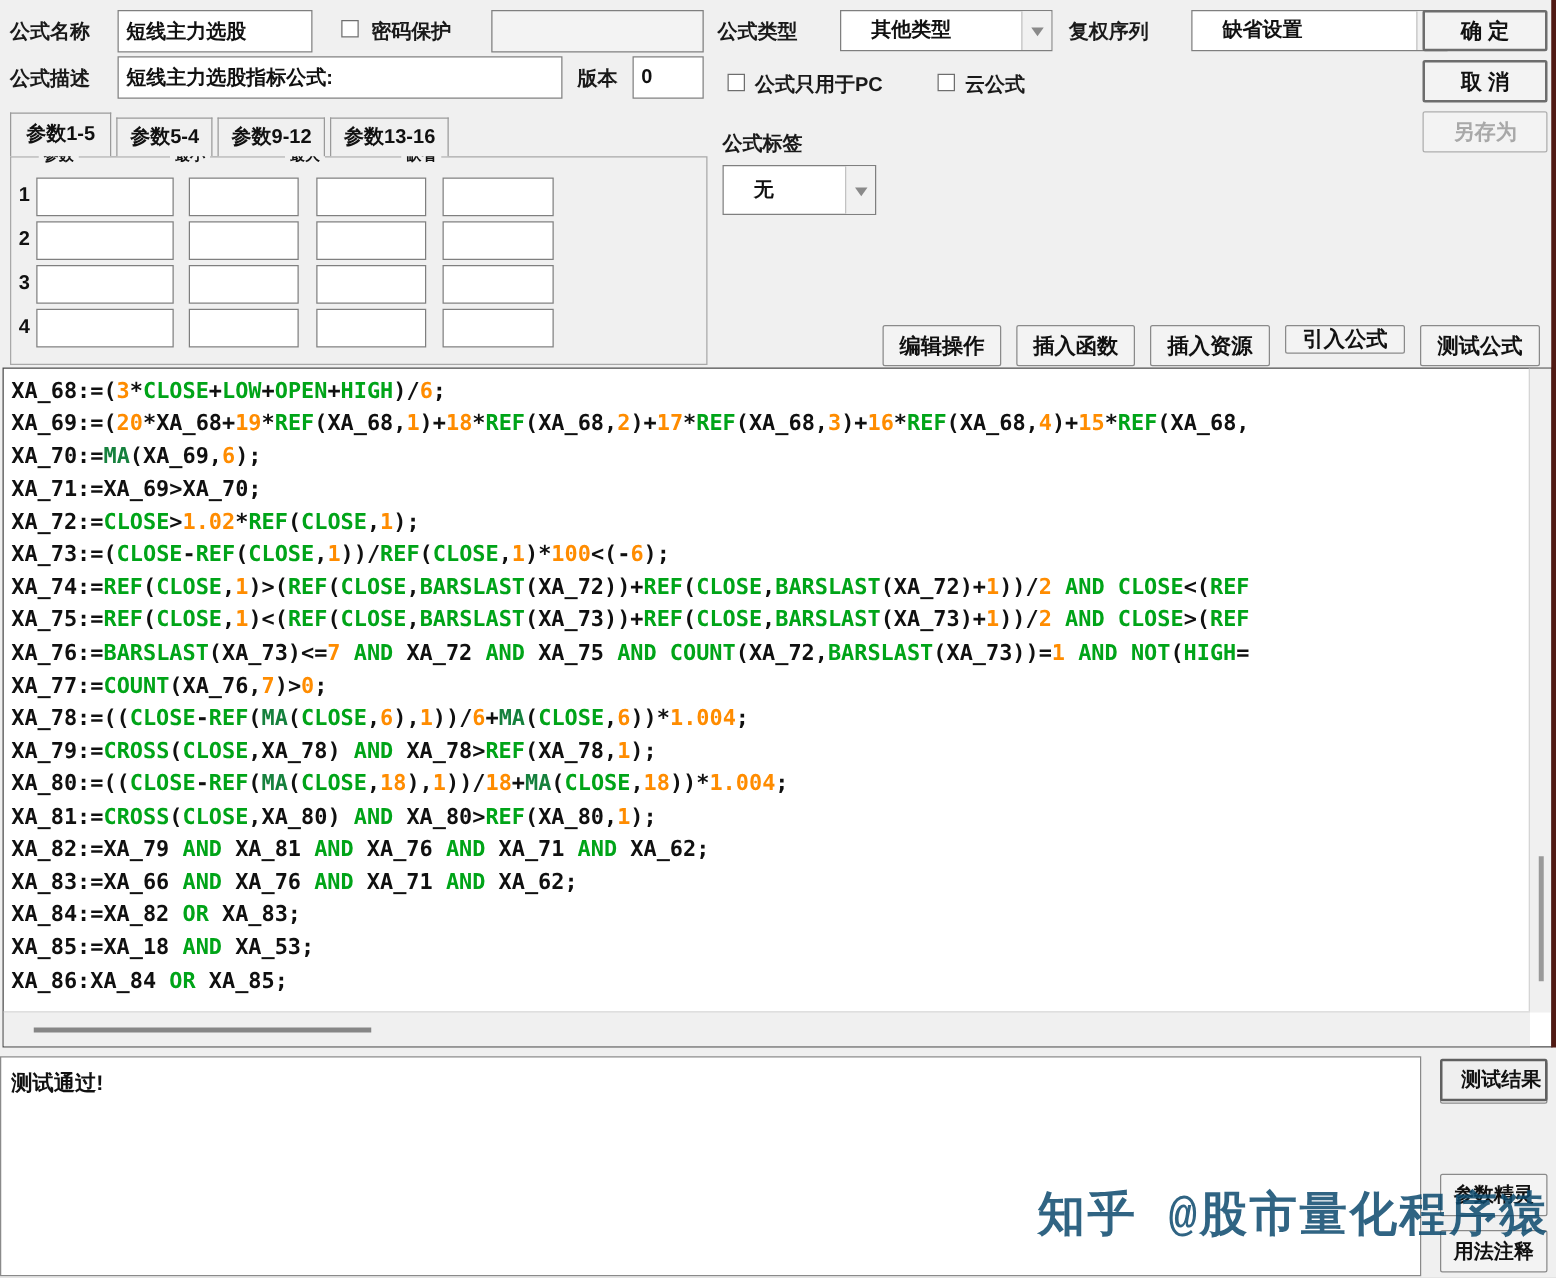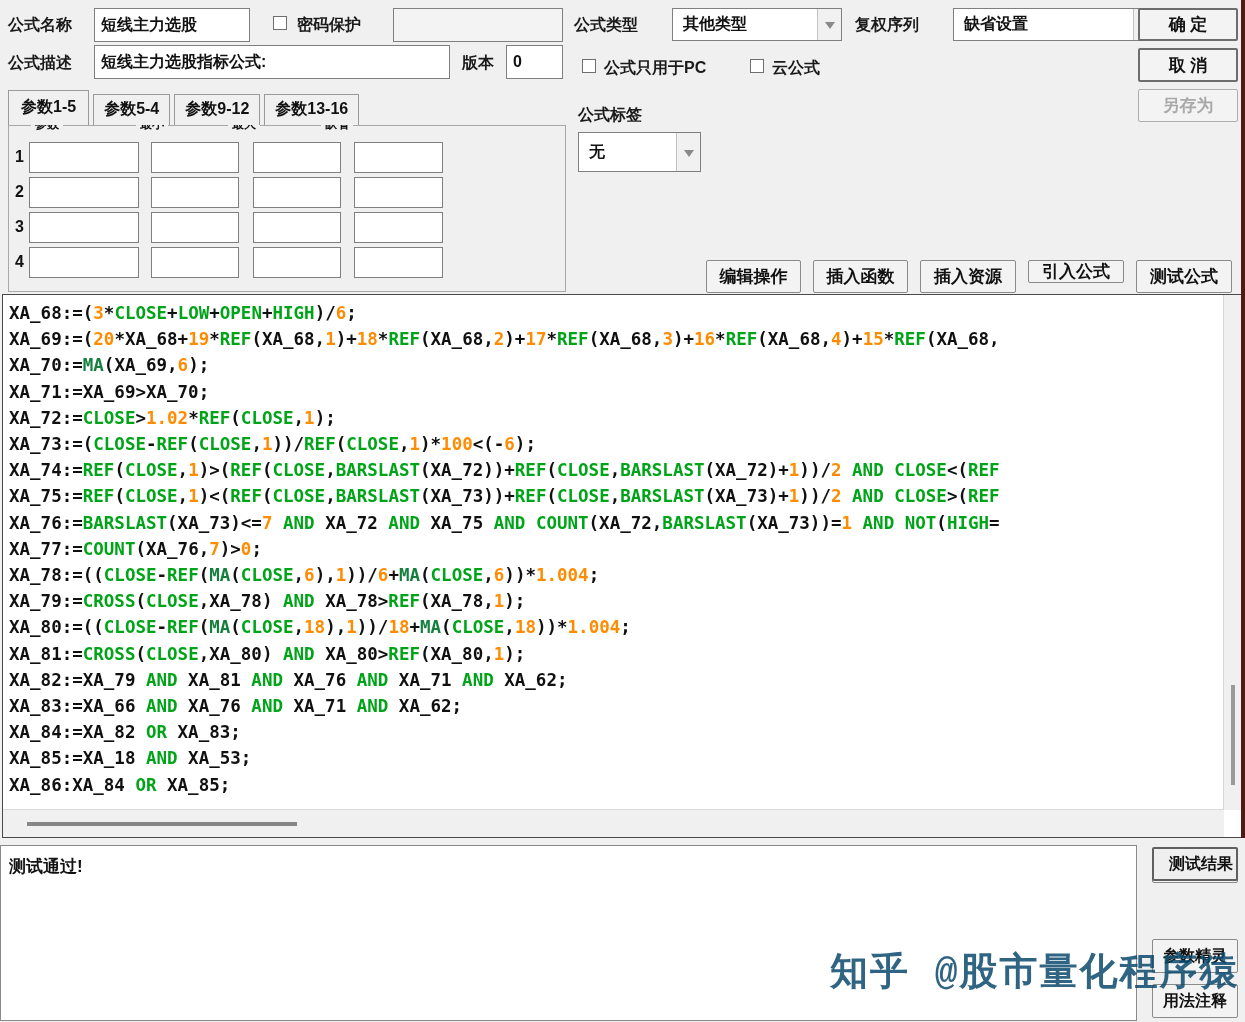--- a/index.html
+++ b/index.html
@@ -4,21 +4,21 @@
 <style>
   html,body{margin:0;padding:0;background:#d8d8d8;}
   #app{position:relative;width:1245px;height:1022px;background:#f0f0f0;
        font-family:"Liberation Sans","DejaVu Sans",sans-serif;color:#111;overflow:hidden;}
   .lbl{position:absolute;font-size:16px;font-weight:600;white-space:nowrap;color:#1a1a1a;}
   .tbox{position:absolute;background:#fff;border:1px solid #7f7f7f;font-size:16px;font-weight:600;
         padding:16px 6px;display:flex;align-items:center;box-sizing:border-box;white-space:nowrap;overflow:hidden;}
   .tbox.dim{background:#f3f3f3;}
   .cb{position:absolute;width:14px;height:14px;background:#fff;border:1px solid #6e6e6e;box-sizing:border-box;}
   .combo{position:absolute;background:#fff;border:1px solid #7f7f7f;display:flex;align-items:stretch;box-sizing:border-box;}
-  .combo .val{flex:1;font-size:16px;font-weight:600;padding-left:10px;display:flex;align-items:center;}
+  .combo .val{flex:1;font-size:16px;font-weight:600;padding-left:24px;display:flex;align-items:center;}
   .combo .arrow{width:23px;background:#f1f1f1;border-left:1px solid #c2c2c2;display:flex;align-items:center;justify-content:center;}
   .combo .arrow:after{content:"";border:5px solid transparent;border-top:7px solid #8a8a8a;margin-top:7px;}
   .btn{position:absolute;background:#f3f3f3;border:1px solid #8a8a8a;border-radius:2px;font-size:17px;font-weight:600;
        display:flex;align-items:center;justify-content:center;color:#111;box-sizing:border-box;white-space:pre;}
   .btn.primary{border:2px solid #6d6d6d;}
   .btn.disabled{color:#a8a8a8;border-color:#aeaeae;}
   .tabs{position:absolute;left:8px;top:90px;display:flex;align-items:flex-end;z-index:3;}
   .tab{border:1px solid #9a9a9a;border-bottom:none;background:#f0f0f0;font-size:16px;font-weight:600;
        padding:4px 10px 5px;margin-right:4px;}
   .tab.active{padding:6px 12px 7px;}

